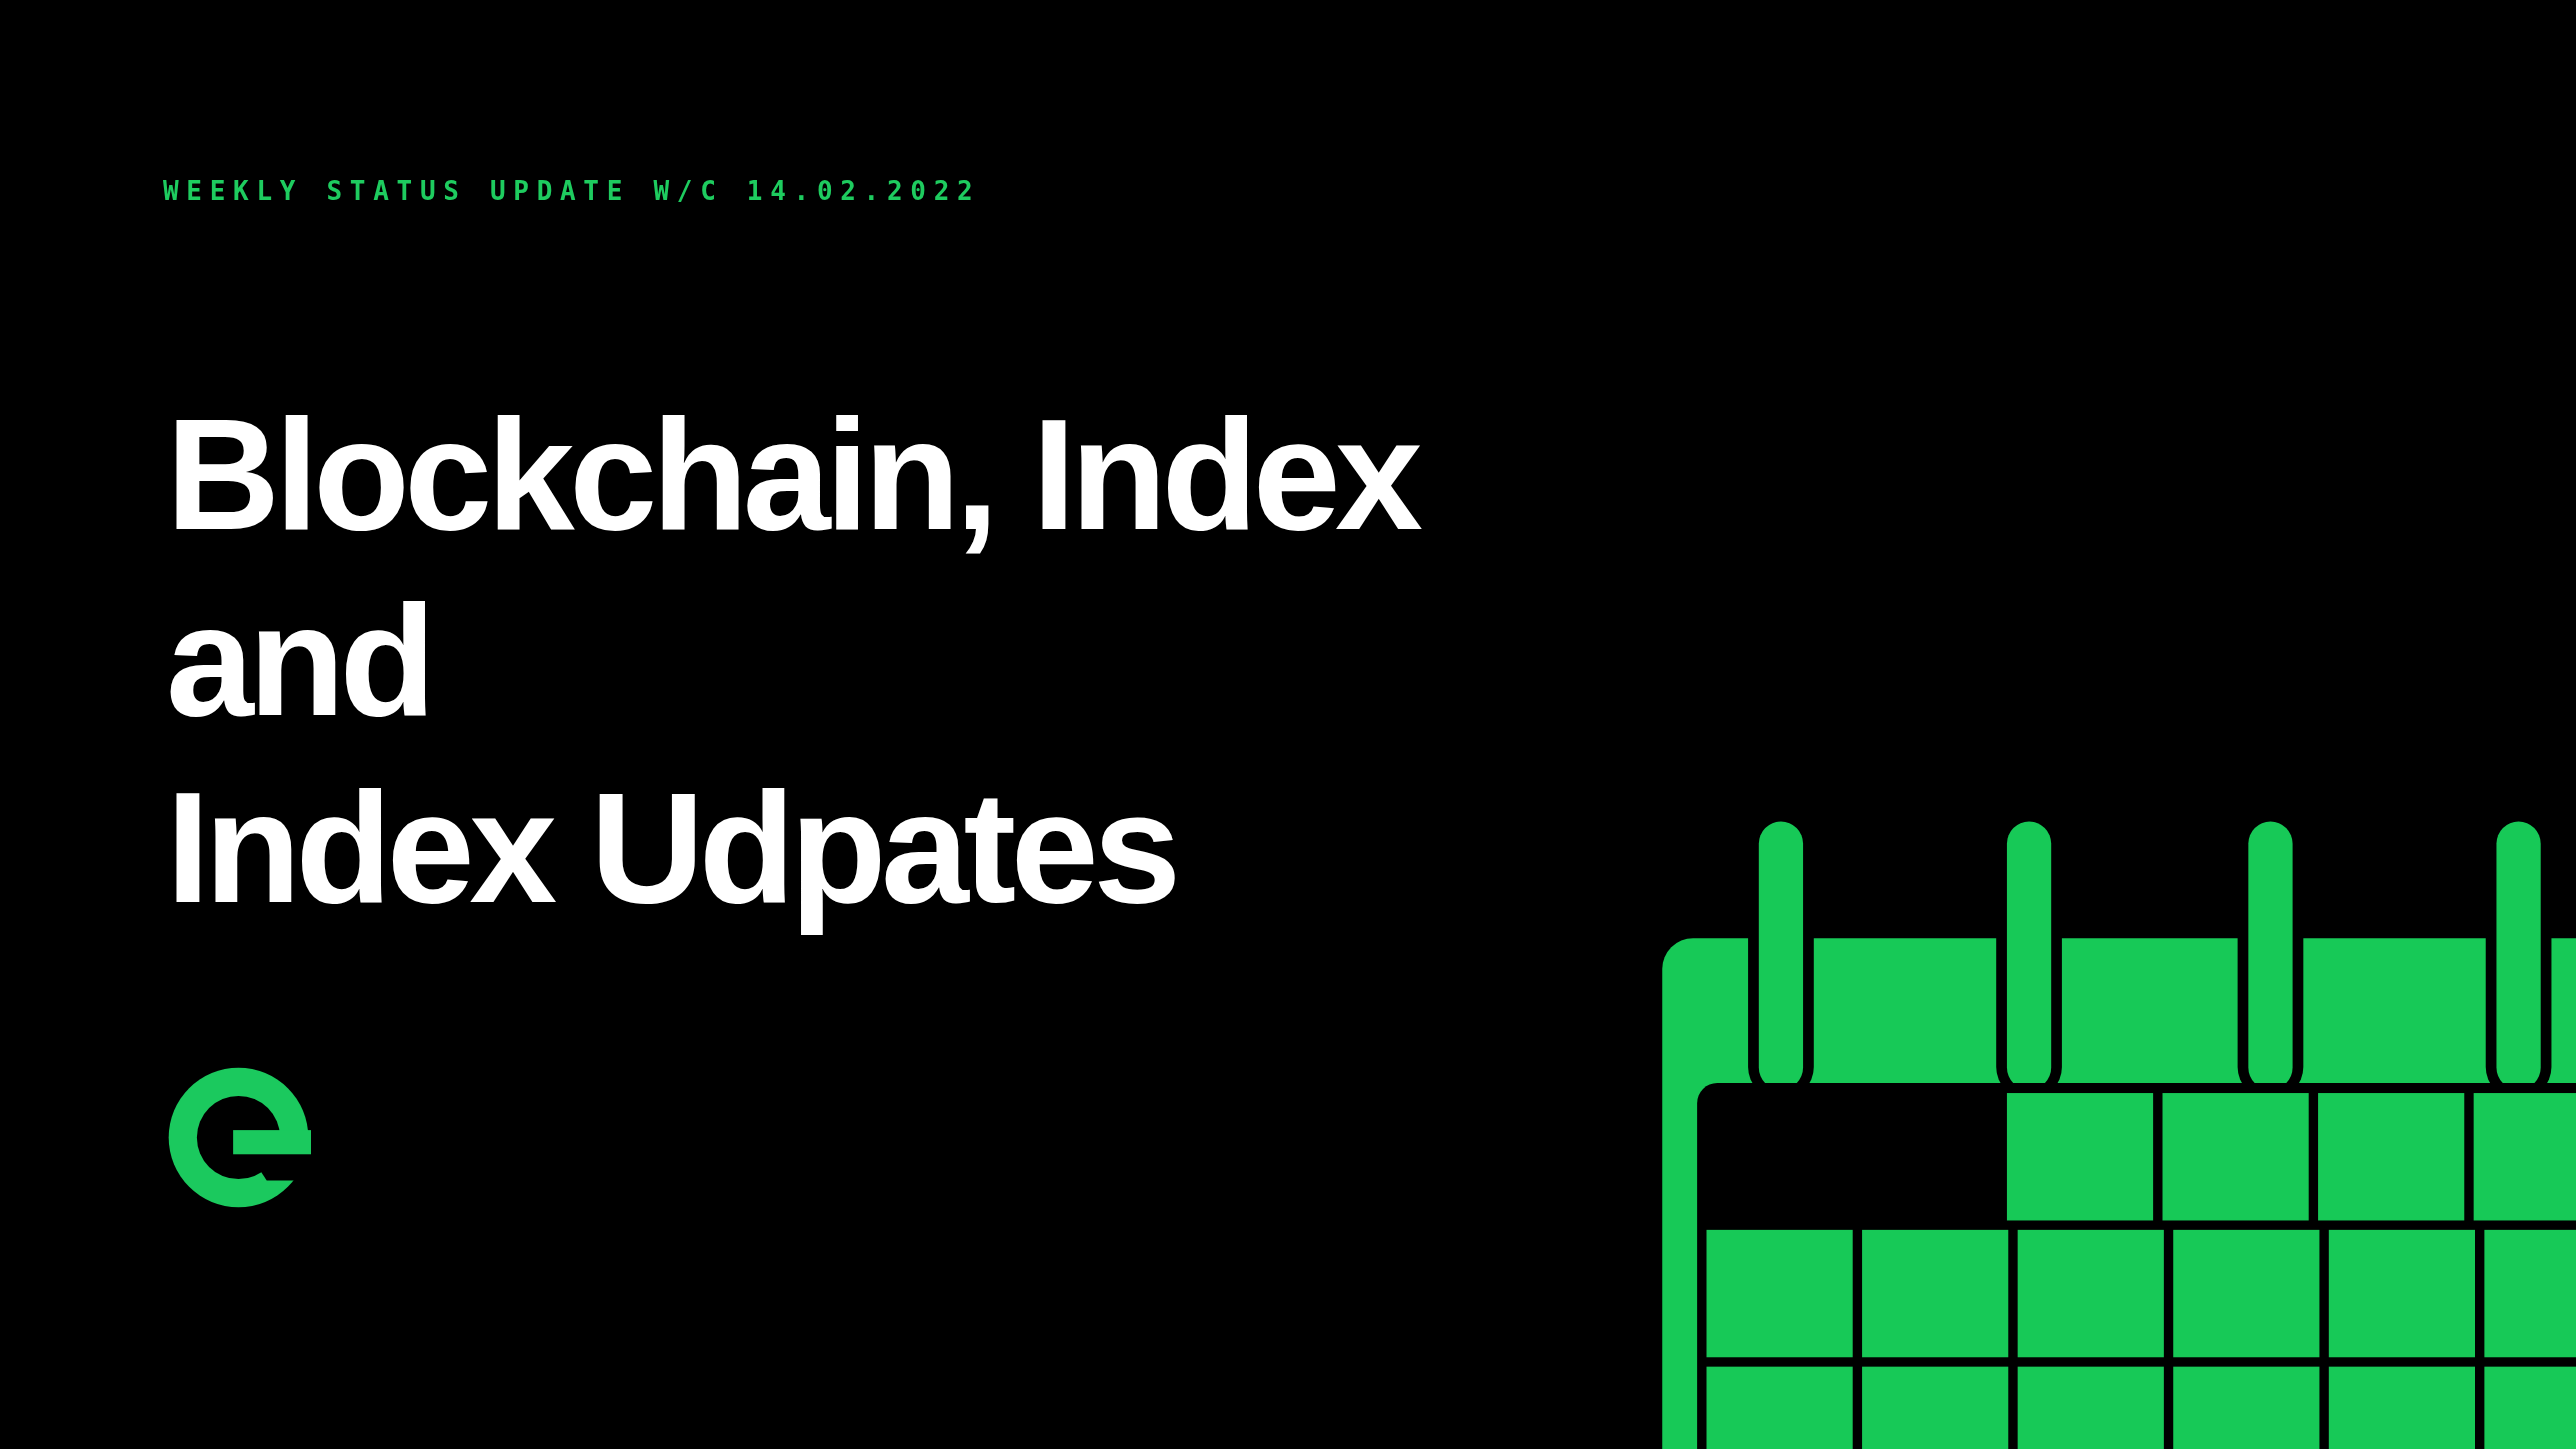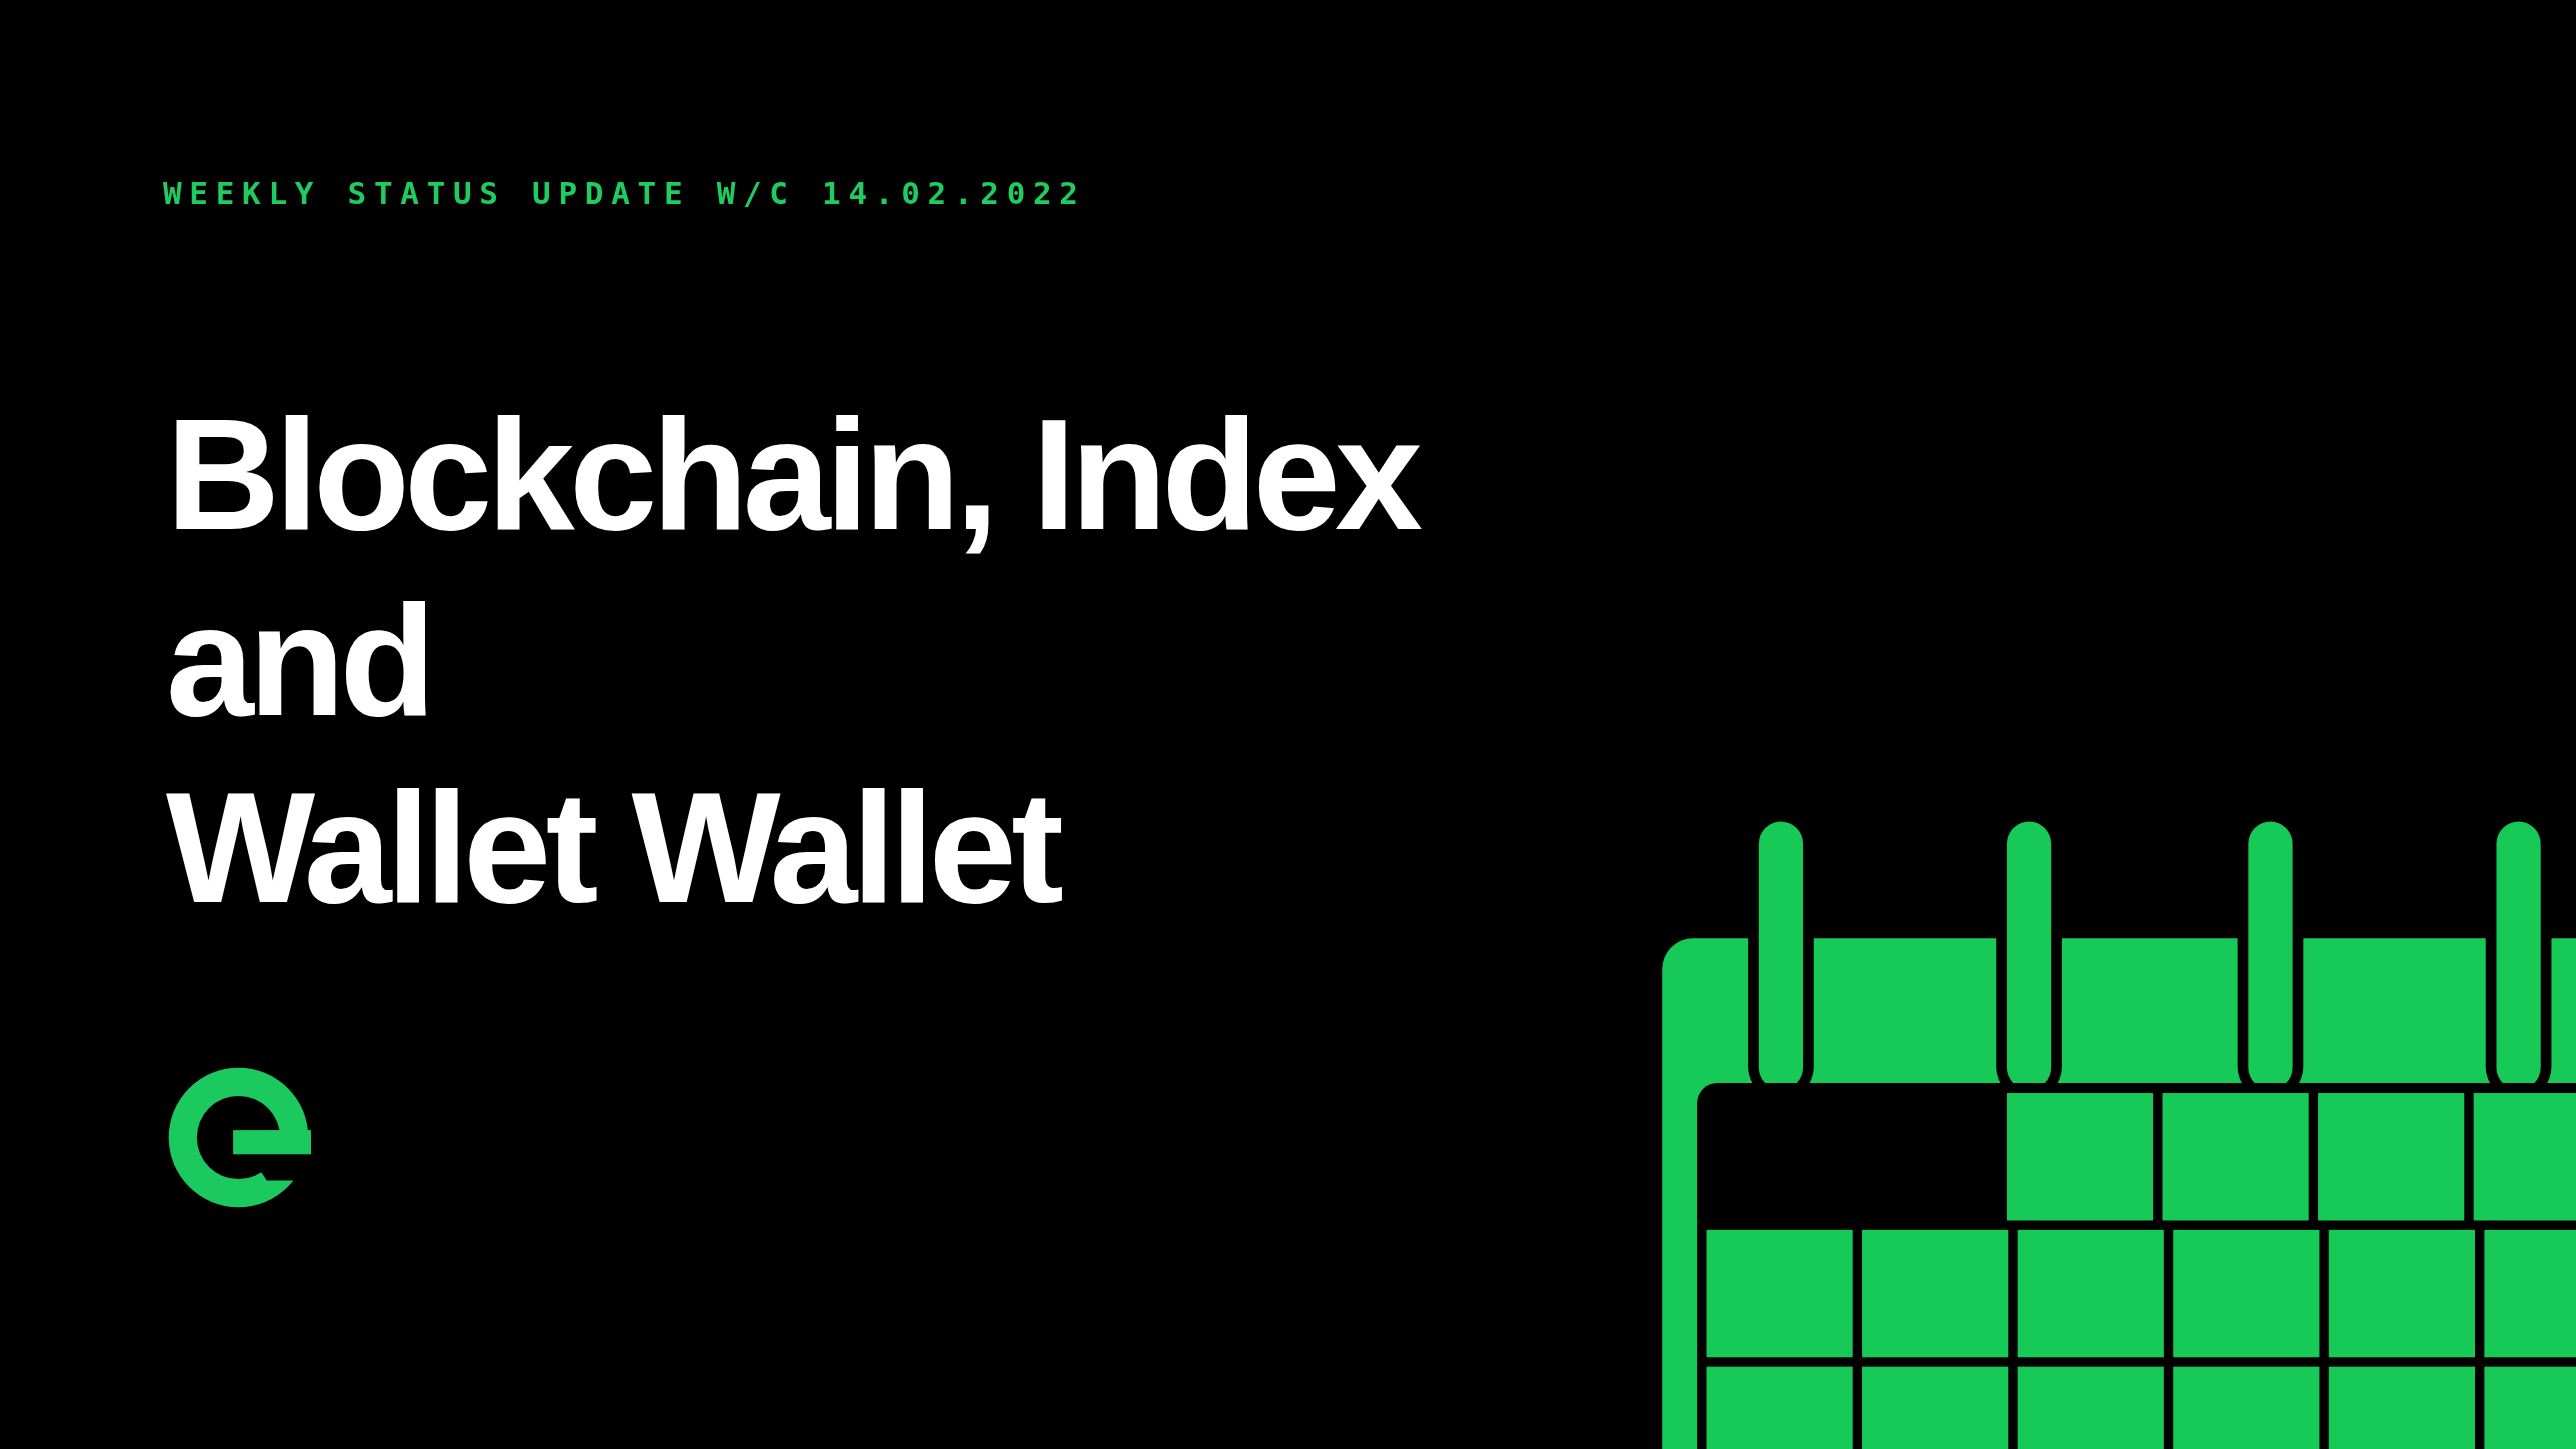--- a/index.html
+++ b/index.html
@@ -20,21 +20,21 @@
     background: var(--bg, #000000);
     overflow: hidden;
   }
 
   
   .eyebrow {
     position: absolute;
     left: 163px;
     top: 178px;
     font-family: "DejaVu Sans Mono", "Liberation Mono", monospace;
-    font-size: 31px;
+    font-size: 26px;
     font-weight: 700;
     line-height: 1;
     letter-spacing: 7.7px;
     color: #1ECC5F;
     white-space: pre;
   }
 
   
   .headline {
     position: absolute;
@@ -72,21 +72,21 @@
   .calendar svg { display: block; width: 100%; height: 100%; }
 </style>
 </head>
 <body>
 
 <div class="stage" style="--bg: #000000;">
 
   <div class="eyebrow">WEEKLY STATUS UPDATE W/C 14.02.2022</div>
 
   <h1 class="headline">Blockchain, Index and
-Wallet Wallet</h1>
+Index Udpates</h1>
 
   <div class="logo-mark">
     <svg viewBox="0 0 216 216" xmlns="http://www.w3.org/2000/svg">
       <defs>
         <mask id="eMask">
           <rect x="0" y="0" width="216" height="216" fill="#fff"></rect>
 
           <circle cx="108" cy="108" r="62" fill="#000"></circle>
 
           <path d="M108 108 L216 108 L216 172 L150 172 Z" fill="#000"></path>

